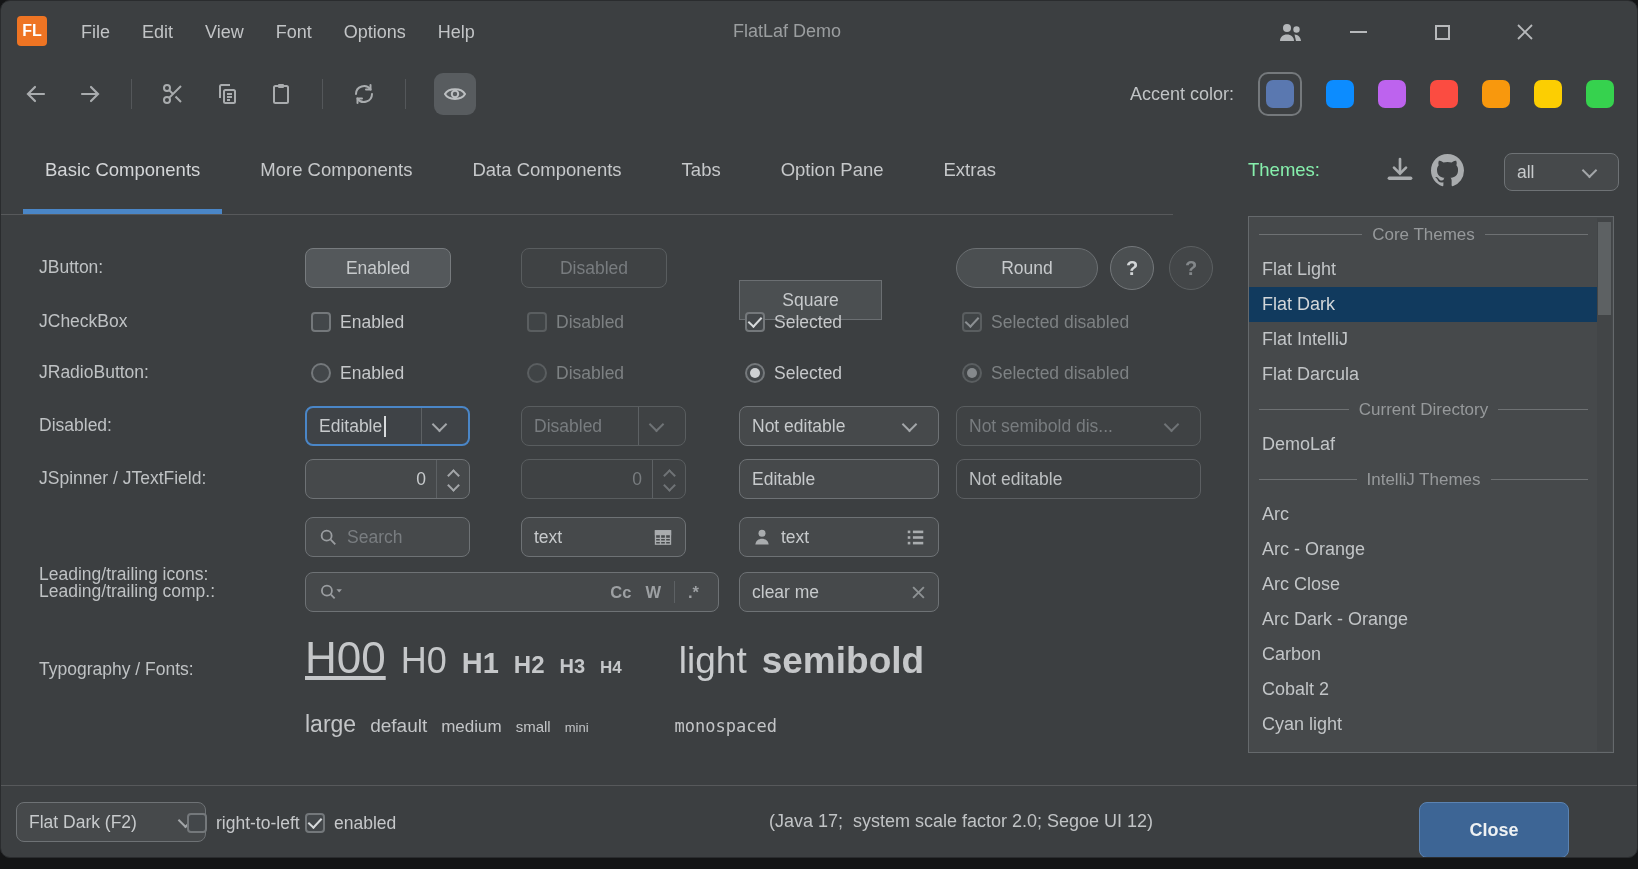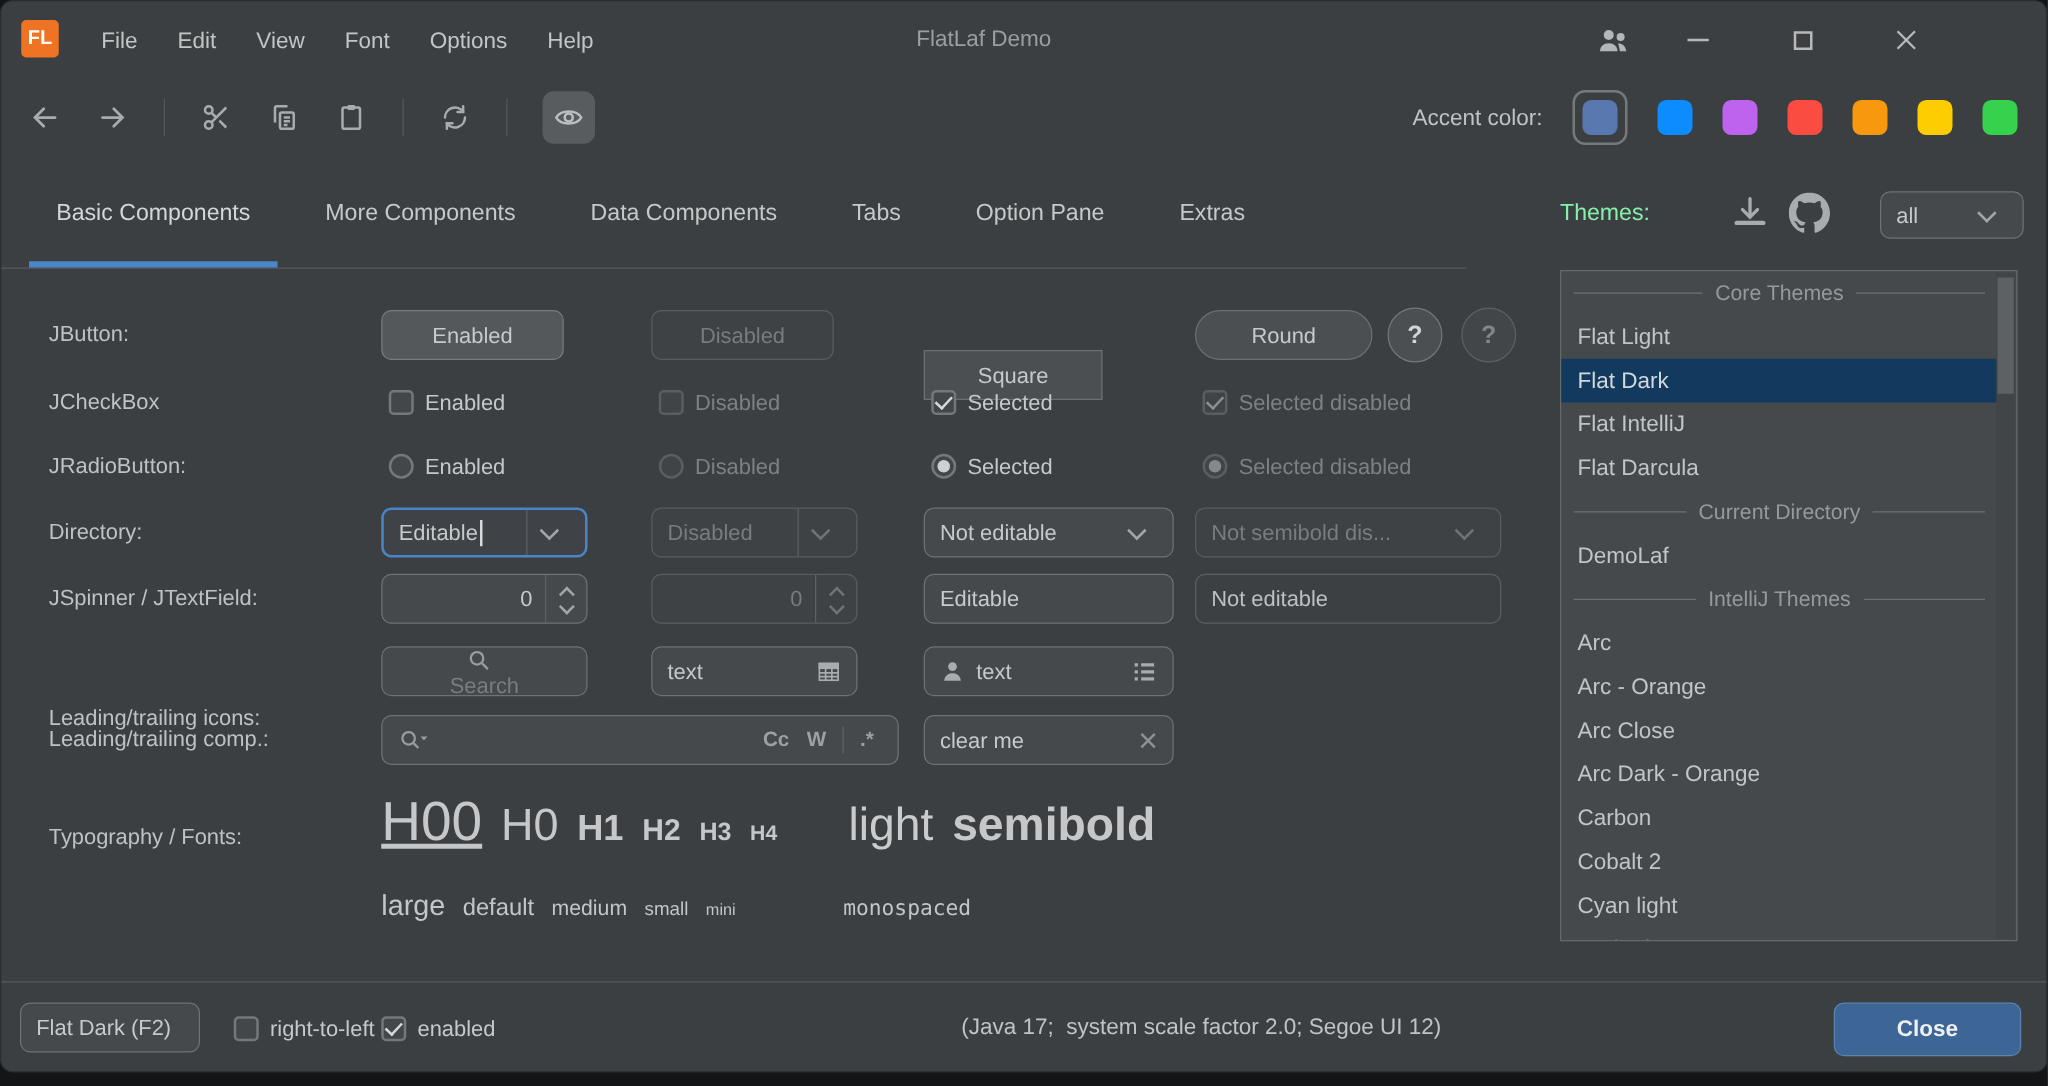--- a/index.html
+++ b/index.html
@@ -99,21 +99,21 @@
   .trow{height:35px;display:flex;align-items:center;padding-left:13px;font-size:18px;color:#c2c5c7;width:349px;box-sizing:border-box;}
   .trow.selected{background:#113a5e;color:#d3d7da;}
   .tsep{height:35px;display:flex;align-items:center;gap:10px;padding:0 10px;font-size:17px;color:#96999b;width:349px;box-sizing:border-box;}
   .tsep .ln{height:1px;background:#6e7173;flex:1;}
   .tl-scrollbar{position:absolute;right:1px;top:1px;width:15px;height:533px;background:#424547;}
   .tl-thumb{position:absolute;left:1px;top:4px;width:13px;height:93px;background:#5d6163;}
 
   
   .bottom-sep{position:absolute;left:0;top:784px;width:1638px;height:1px;background:#57595b;}
   .status-info{position:absolute;left:660px;top:810px;width:600px;text-align:center;font-size:18px;color:#c0c3c5;white-space:pre;}
-  .close-btn{position:absolute;left:1466px;top:801px;width:150px;height:43px;border-radius:8px;background:#3d6595;border:1.5px solid #5b83b2;box-sizing:border-box;color:#eef1f3;font-weight:700;font-size:18px;display:flex;align-items:center;justify-content:center;}
+  .close-btn{position:absolute;left:1418px;top:801px;width:150px;height:56px;border-radius:8px;background:#3d6595;border:1.5px solid #5b83b2;box-sizing:border-box;color:#eef1f3;font-weight:700;font-size:18px;display:flex;align-items:center;justify-content:center;}
 
   svg{display:block;}
 </style>
 </head>
 <body>
 
 <div class="window">
 
   <div class="titlebar">
     <div class="logo">FL</div>
@@ -321,21 +321,21 @@
       </span>
       <span>Selected</span>
   </div>
   <div class="cb radio disabled" style="left:961px;top:361px;">
     <span class="box">
         <span class="dot"></span>
       </span>
       <span>Selected disabled</span>
   </div>
 
-  <div class="rowlabel" style="top:414px;">Directory:</div>
+  <div class="rowlabel" style="top:414px;">Disabled:</div>
   <div class="ctl combo focused" style="left:304px;top:405px;width:165px;">
     <span>Editable</span>
       <span class="caret"></span>
     <span class="divider"></span>
       <span class="arrowbox">
         <span class="chev"></span>
       </span>
   </div>
   <div class="ctl combo disabled" style="left:520px;top:405px;width:165px;">
     <span>Disabled</span>
@@ -373,21 +373,21 @@
       </span>
   </div>
   <div class="ctl" style="left:738px;top:458px;width:200px;">
     <span>Editable</span>
   </div>
   <div class="ctl noteditable" style="left:955px;top:458px;width:245px;">
     <span>Not editable</span>
   </div>
 
   <div class="rowlabel" style="top:547px;margin-top:16px;">Leading/trailing icons:</div>
-  <div class="ctl" style="left:304px;top:516px;width:165px;flex-direction:column;">
+  <div class="ctl" style="left:304px;top:516px;width:165px;">
     <span class="lead-icon">
       <svg width="20" height="20" viewBox="0 0 22 22" fill="none" stroke="#9a9da0" stroke-width="2">
           <circle cx="9.5" cy="9.5" r="5.5"></circle>
           <path d="M14 14l5 5"></path>
         </svg>
     </span>
     <span class="placeholder">Search</span>
   </div>
   <div class="ctl" style="left:520px;top:516px;width:165px;">
     <span>text</span>
@@ -458,21 +458,21 @@
   <div class="typo2">
     <span class="s-large">large</span>
     <span class="s-default">default</span>
     <span class="s-medium">medium</span>
     <span class="s-small">small</span>
     <span class="s-mini">mini</span>
     <span class="s-mono">monospaced</span>
   </div>
 
   <div class="bottom-sep"></div>
-  <div class="ctl combo" style="left:15px;top:801px;width:144px;gap:32px;">
+  <div class="ctl combo" style="left:15px;top:801px;width:190px;gap:32px;">
     <span>Flat Dark (F2)</span>
     <span class="arrowbox">
         <span class="chev"></span>
       </span>
   </div>
   <div class="cb" style="left:186px;top:811px;">
     <span class="box"></span>
       <span>right-to-left</span>
   </div>
   <div class="cb" style="left:304px;top:811px;">

